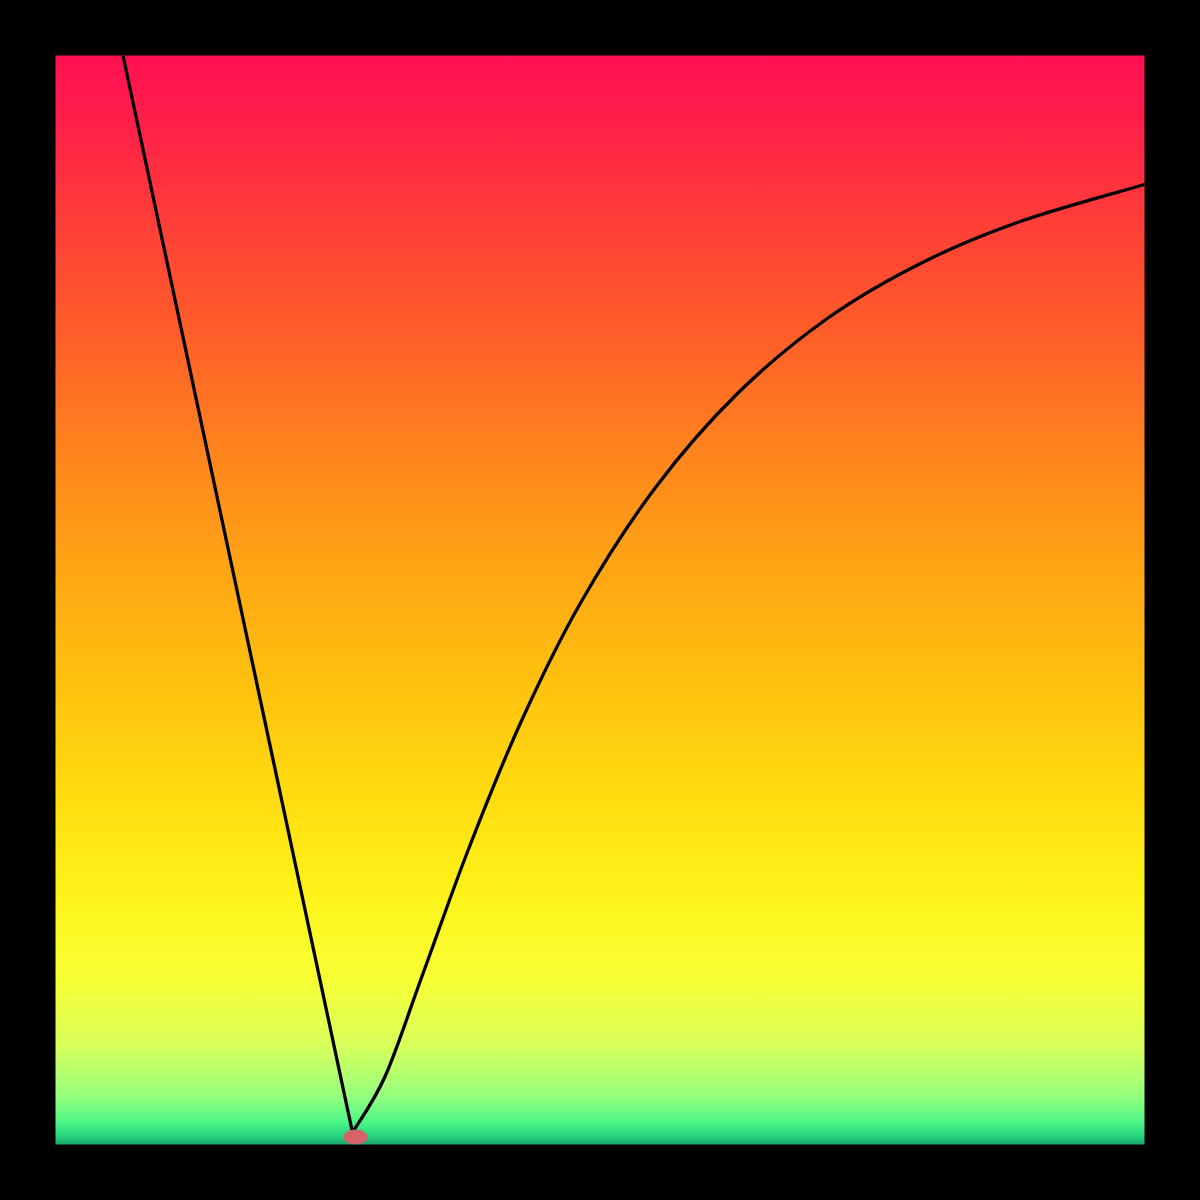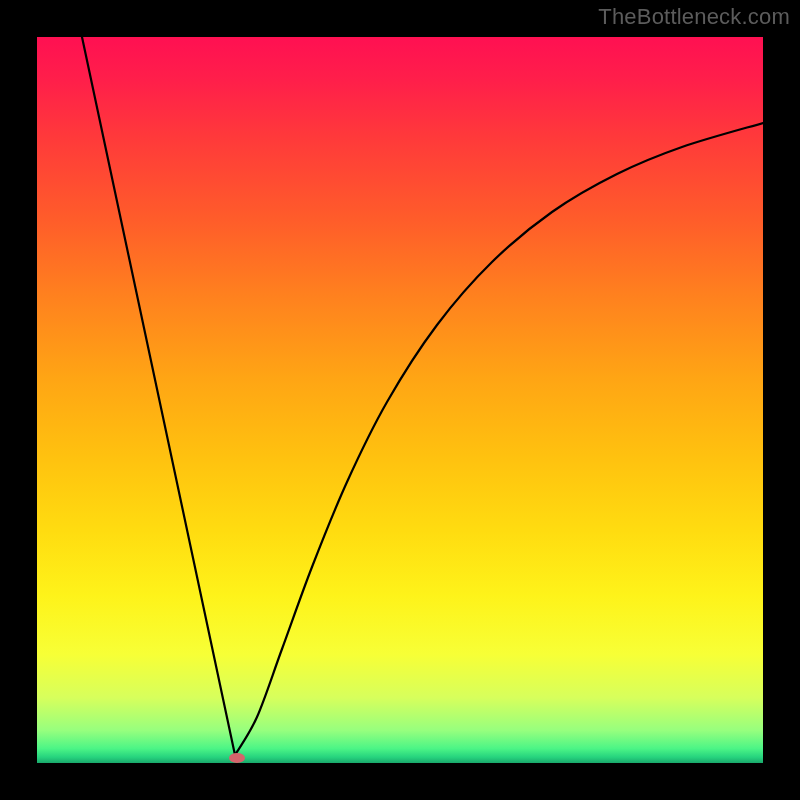--- a/index.html
+++ b/index.html
@@ -69,14 +69,13 @@
       <g>
 
         <path d="M 45 0 L 198 718" fill="none" stroke="#000000" stroke-width="2.2" stroke-linecap="round"></path>
 
         <path d="M 198 718 C 201.7 711.7, 212.2 697.7, 220 680 C 227.8 662.3, 235.8 637.0, 245 612 C 254.2 587.0, 264.2 557.8, 275 530 C 285.8 502.2, 297.5 472.5, 310 445 C 322.5 417.5, 335.0 391.2, 350 365 C 365.0 338.8, 382.5 311.3, 400 288 C 417.5 264.7, 435.8 243.8, 455 225 C 474.2 206.2, 494.2 189.7, 515 175 C 535.8 160.3, 558.3 147.8, 580 137 C 601.7 126.2, 620.7 118.5, 645 110 C 669.3 101.5, 712.5 90.0, 726 86" fill="none" stroke="#000000" stroke-width="2.2" stroke-linecap="round"></path>
 
         <ellipse cx="200" cy="721" rx="8" ry="5" fill="#d6636b"></ellipse>
       </g>
     </svg>
   </div>
-  <div class="watermark">TheBottleneck.com</div>
 </div>
 
 </body></html>

